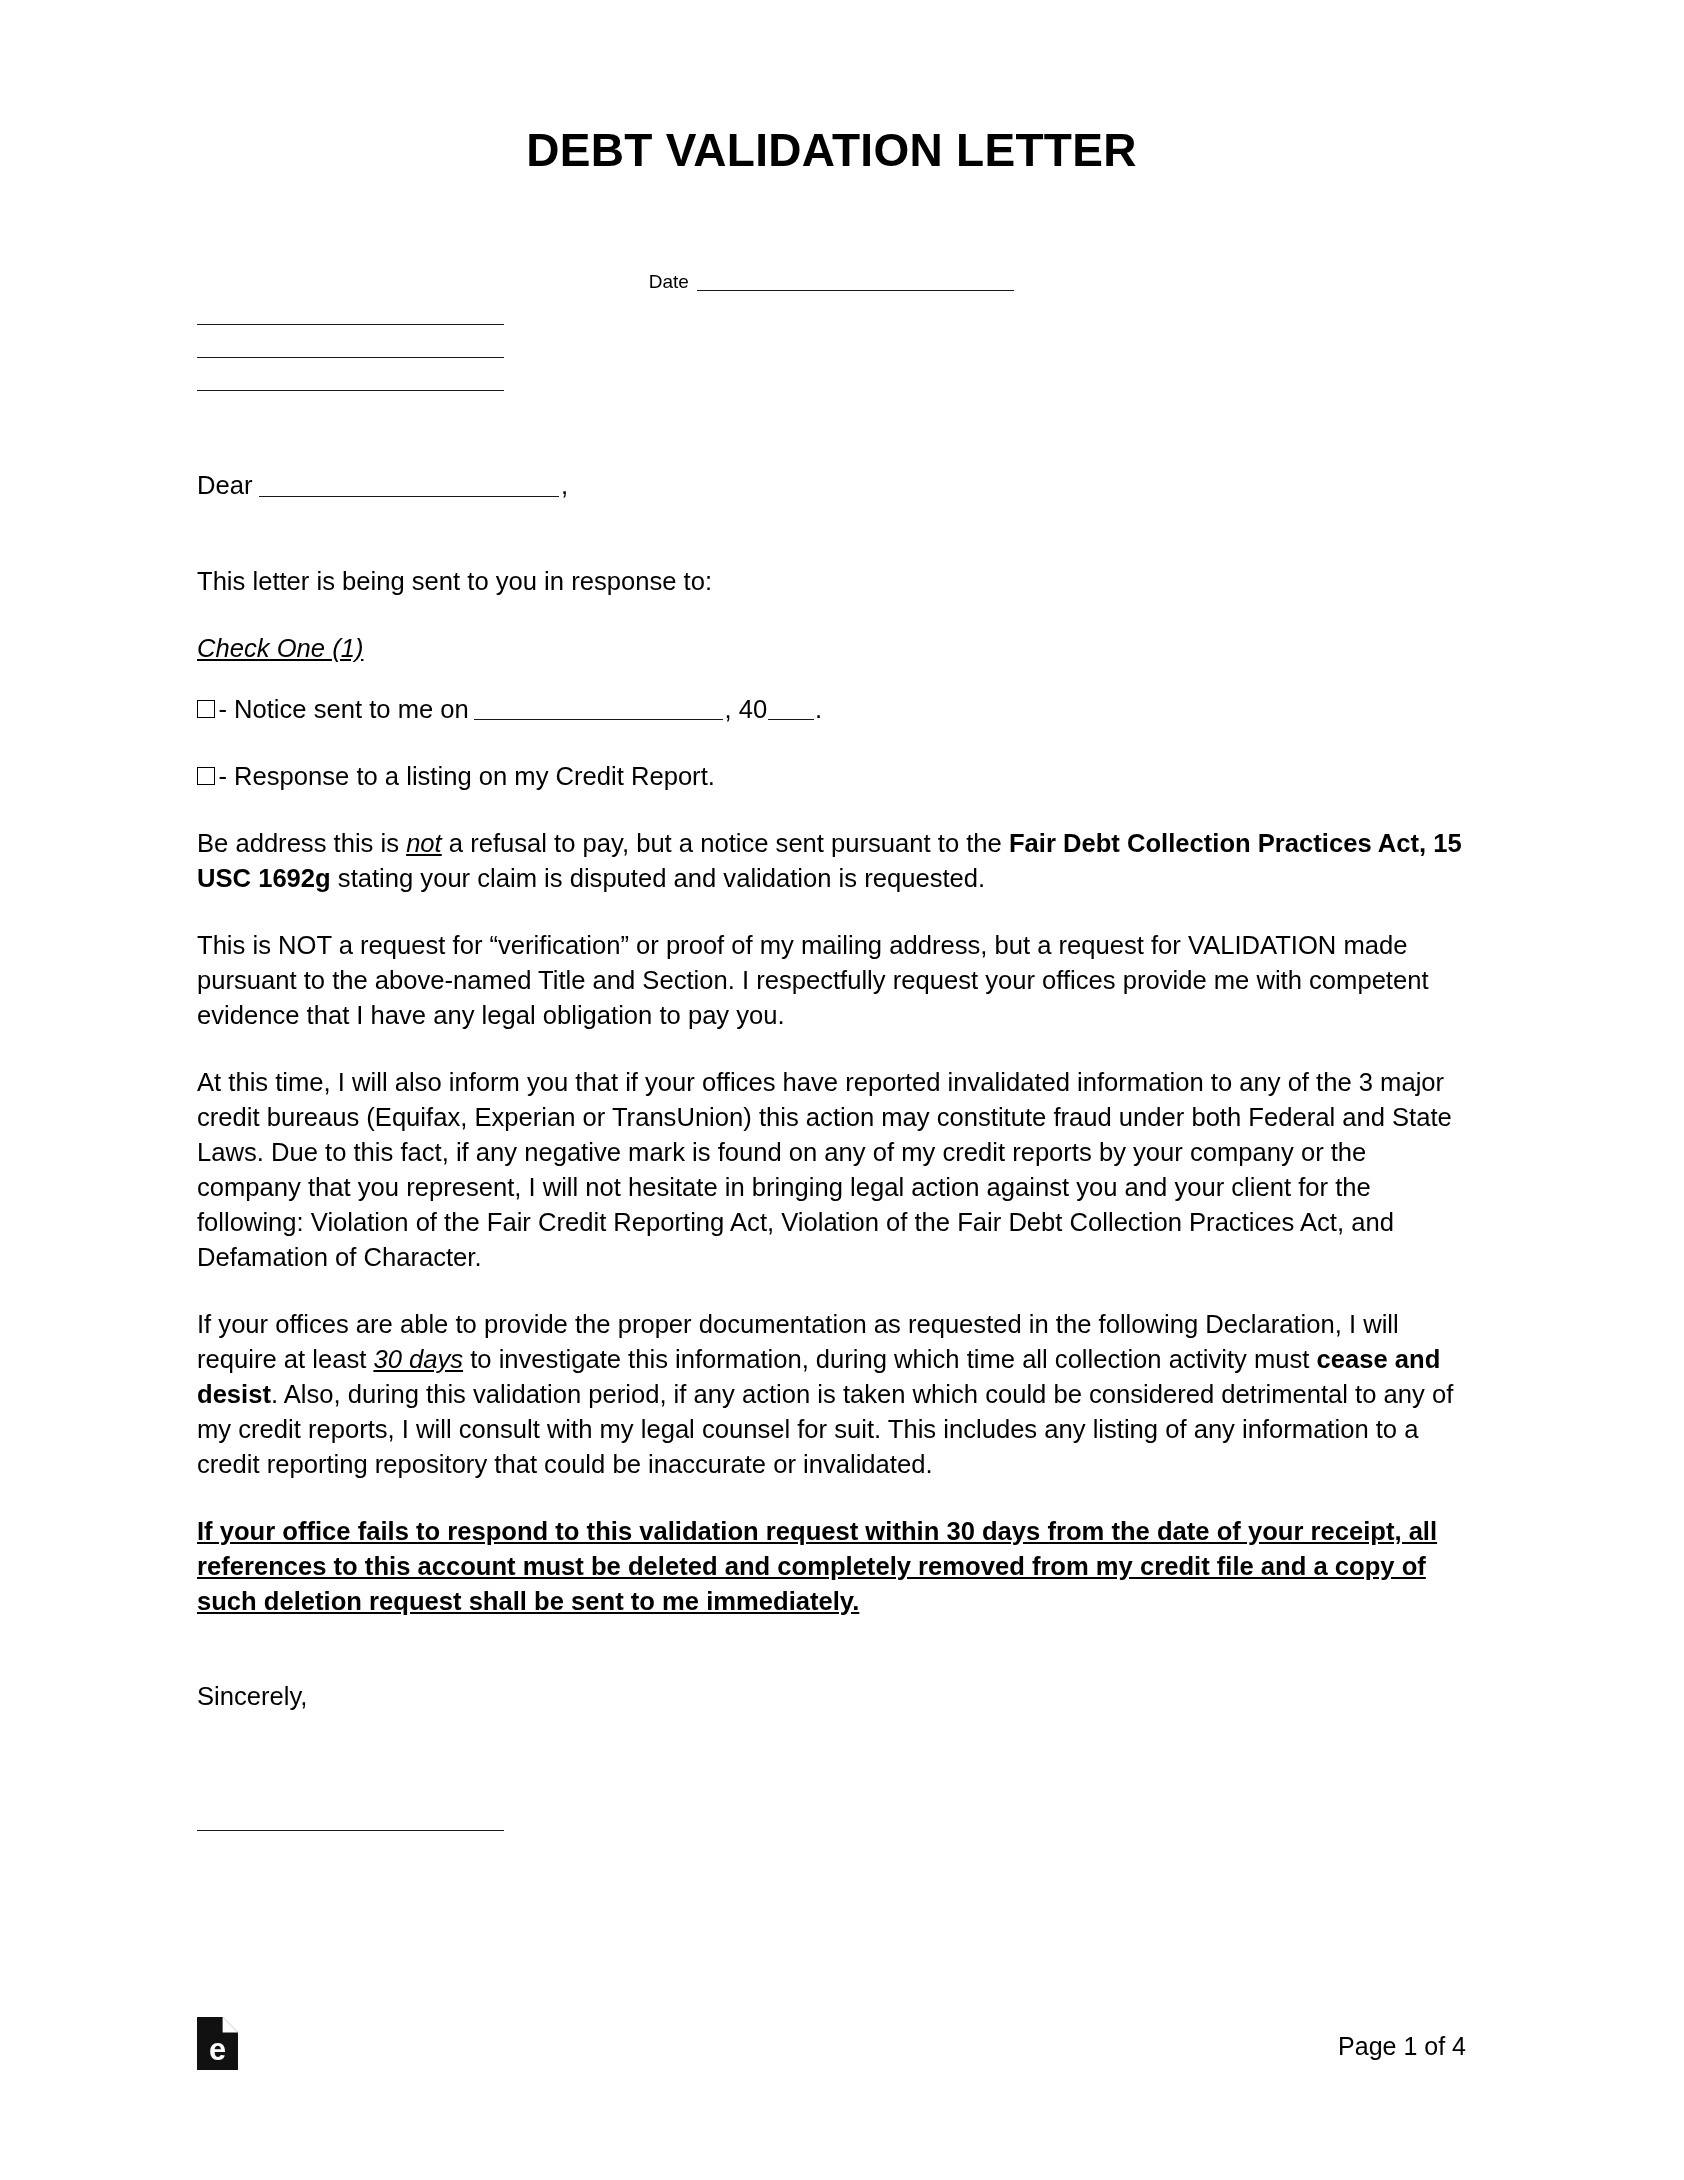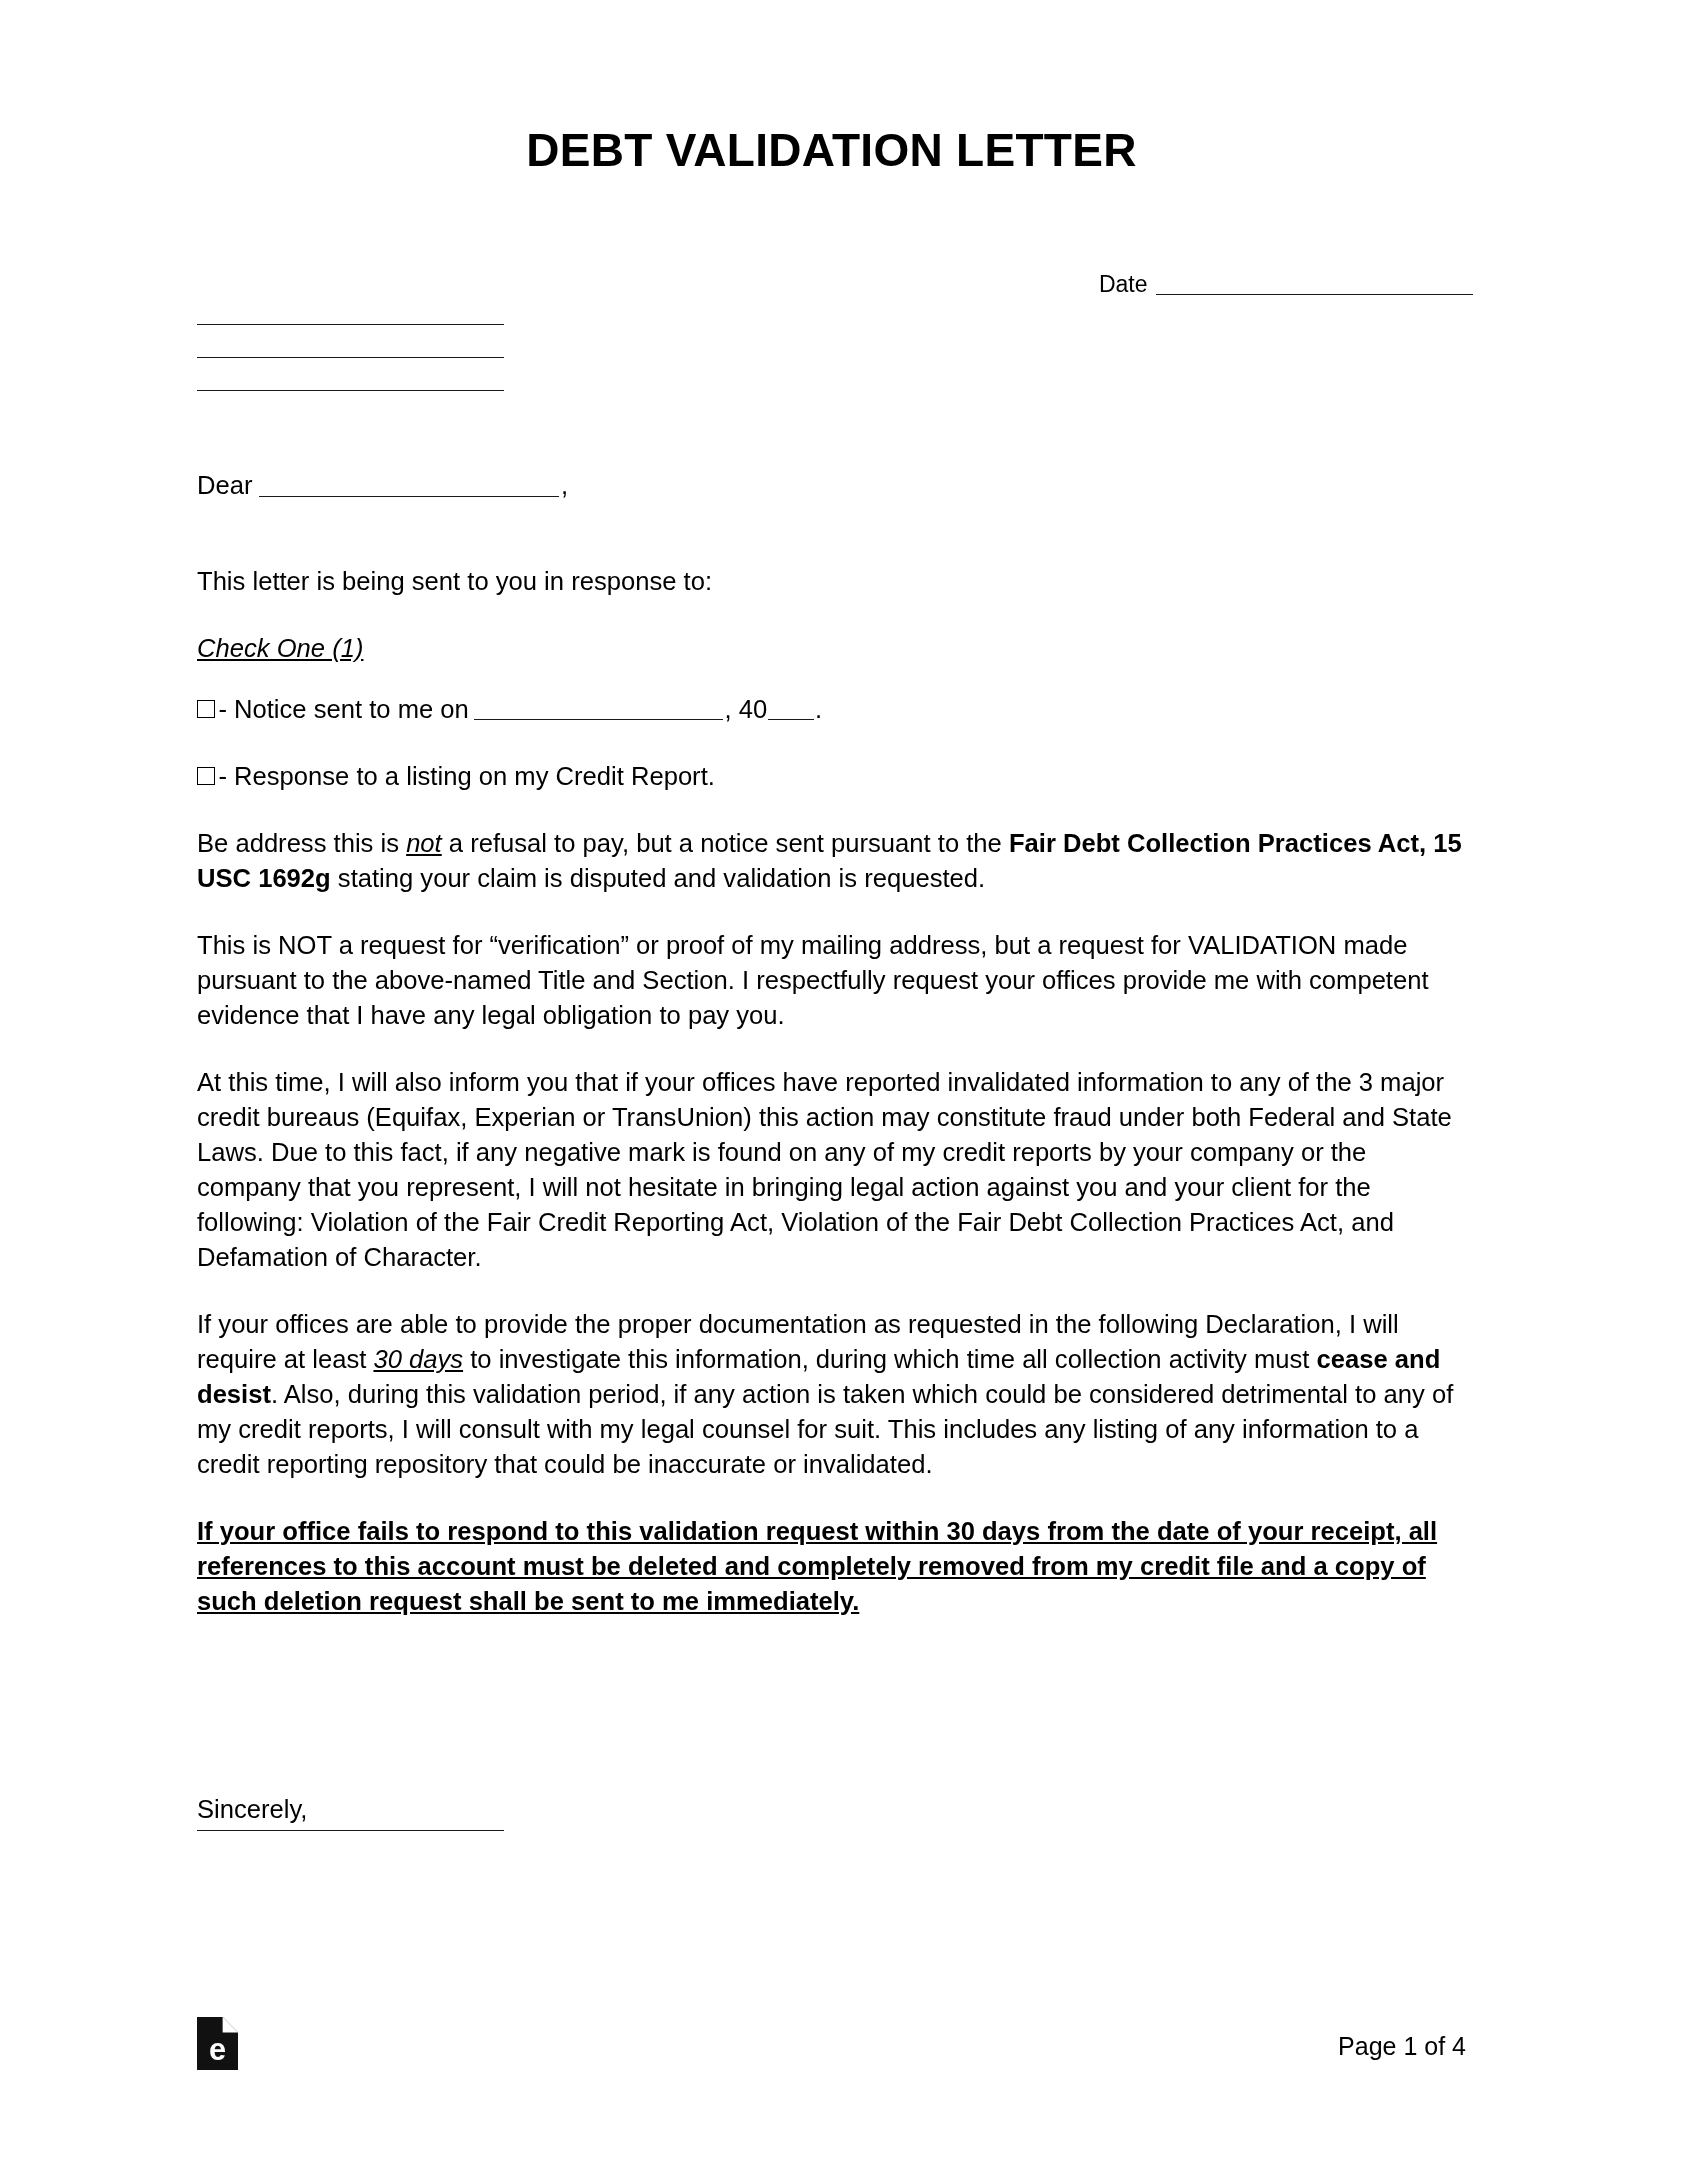--- a/index.html
+++ b/index.html
@@ -38,25 +38,25 @@
     text-align: center;
     font-size: 46px;
     font-weight: bold;
     letter-spacing: 0.3px;
     line-height: 1.05;
   }
 
   
   .date-row {
     position: absolute;
-    left: 7px;
+    left: 0;
     top: 271px;
     width: 1269px;
-    text-align: right;
-    font-size: 23px;
+    text-align: center;
+    font-size: 19px;
     line-height: 1.2;
     white-space: nowrap;
   }
   .date-row .rule {
     display: inline-block;
     width: 317px;
     border-bottom: 1.7px solid #1a1a1a;
     vertical-align: -2.6px;
     margin-left: 8.5px;
   }
@@ -133,21 +133,21 @@
     width: 46px;
     border-bottom: 1.7px solid #1a1a1a;
     vertical-align: -2.6px;
     margin: 0 0.9px 0 0.9px;
   }
 
   
   .closing {
     position: absolute;
     left: 0;
-    top: 1794px;
+    top: 1681px;
     font-size: 25.6px;
     line-height: 1.2;
   }
   .sign-line {
     position: absolute;
     left: 0;
     top: 1830px;
     width: 307px;
     border-bottom: 1.7px solid #1a1a1a;
   }

